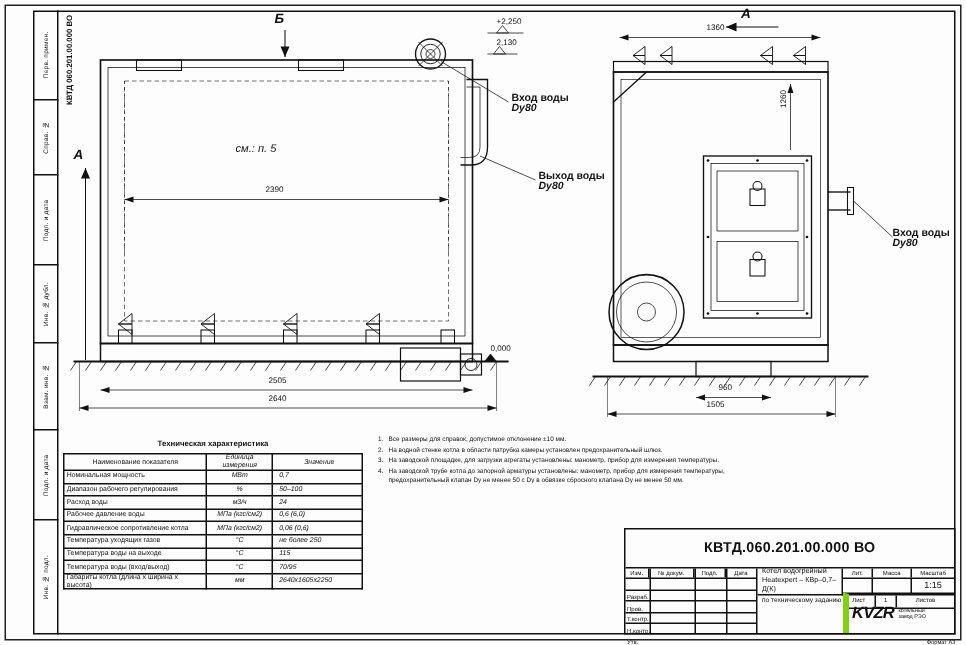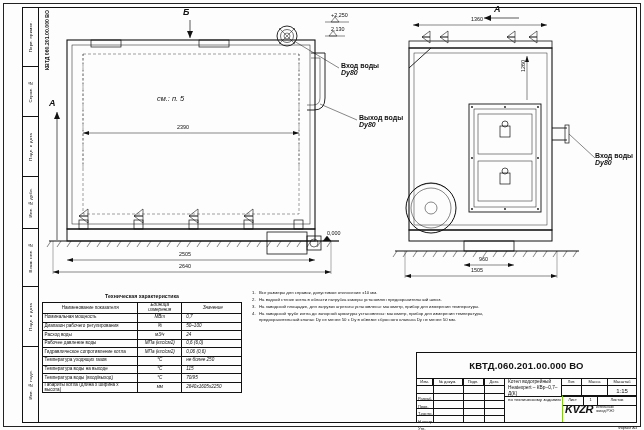--- a/index.html
+++ b/index.html
@@ -150,21 +150,21 @@
     align-items: center; justify-content: center;
   }
   .tb-code {
     font-size: 9.5px; font-weight: bold; color: #111; letter-spacing: 0.2px;
   }
   .stamp-small { font-size: 4px; color: #111; }
   .kvzr-box {
     position: absolute;
     right: 0; bottom: 0;
     width: 74px; height: 27px;
-    border-left: 1px solid #84cc16;
+    border-left: 4px solid #84cc16;
     border-top: 1px solid #111;
     display: flex; align-items: center;
   }
   .kvzr-logo {
     font-size: 11px; font-weight: bold; font-style: italic; color: #111;
     margin-left: 2px; letter-spacing: -0.5px;
   }
   .kvzr-sub { font-size: 3.6px; color: #111; line-height: 1.15; margin-left: 3px; }
   .form-lbl {
     position: absolute;

